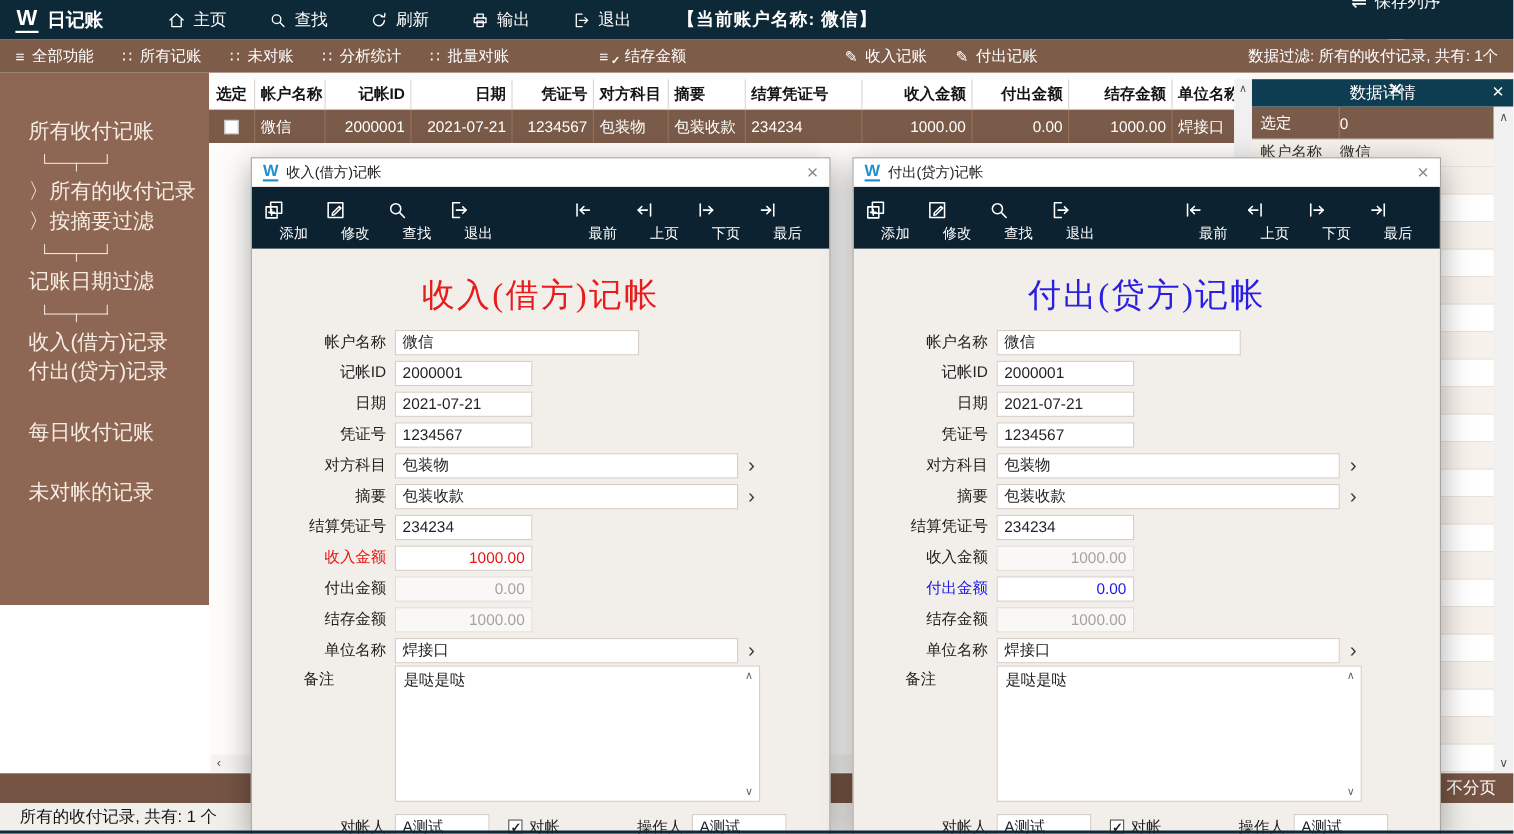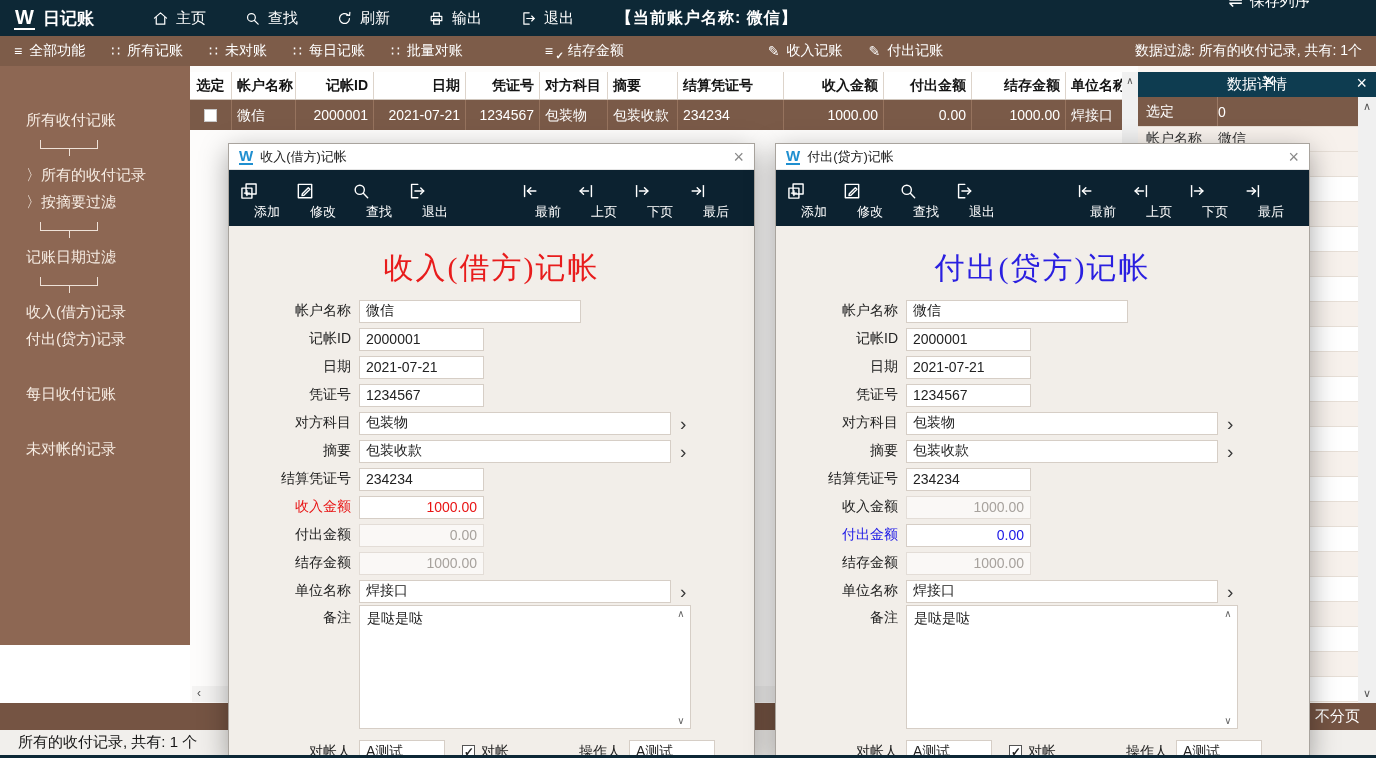--- a/index.html
+++ b/index.html
@@ -29,22 +29,22 @@
               color:#fff; display:flex; align-items:center; padding-left:14px; z-index:3; }
   .tb-item { display:flex; align-items:center; gap:7px; font-size:14px; margin-right:26px; }
   .tb-item:nth-child(6) { margin-left:56px; }
   .tb-item:nth-child(7) { margin-left:118px; }
   .uic { font-size:15px; line-height:1; }
   .uic-lc { position:relative; display:inline-block; width:16px; }
   .uic-lc .lc2 { position:absolute; right:-3px; bottom:-3px; font-size:10px; font-weight:700; }
   .filter-status { margin-left:auto; padding-right:14px; font-size:14px; }
 
   
-  .sidebar { position:absolute; left:0; top:66px; width:190px; height:579px; background:#8d6753;
-             color:#f6ece3; padding-top:40px; font-size:15px; }
+  .sidebar { position:absolute; left:0; top:66px; width:190px; height:484px; background:#8d6753;
+             color:#f6ece3; padding-top:40px; font-size:19px; }
   .side-item { padding:4px 4px 4px 26px; line-height:19px; white-space:nowrap; }
   .side-gap { height:28px; }
   .side-divider { width:58px; height:9px; margin:7px 0 12px 40px;
                   border-left:1px solid #efe2d8; border-right:1px solid #efe2d8;
                   border-bottom:1px solid #efe2d8; position:relative; }
   .side-divider::after { content:""; position:absolute; left:50%; bottom:-8px; width:1px; height:8px;
                          background:#efe2d8; }
 
   
   .main { position:absolute; left:190px; top:66px; width:948px; height:637px; background:#fdfcfb; }
@@ -102,21 +102,21 @@
                  padding:0 10px 5px; }
   .dlg-btn { width:56px; text-align:center; font-size:13px; }
   .dlg-btn .ic { display:block; height:24px; }
   .dlg-nav { margin-left:auto; display:flex; }
   .dlg-heading { text-align:center; font-size:30px; margin-top:22px; height:40px;
                  font-family:"Liberation Serif",serif; letter-spacing:2px; }
   .fields { margin-top:9px; }
   .frow { display:flex; align-items:center; height:28px; }
   .frow.ta-row { height:129px; align-items:flex-start; }
   .flabel { flex:none; width:122px; text-align:right; font-size:14px; color:#222; margin-right:8px; }
-  .ta-row .flabel { margin-top:4px; }
+  .ta-row .flabel { margin-top:4px;text-align:center; }
   .finput { height:23px; background:#fff; border:1px solid #d6cec6; font-size:14px; color:#222;
             display:flex; align-items:center; padding:0 6px; overflow:hidden; }
   .sz-sm { width:125px; } .sz-med { width:222px; } .sz-wide { width:312px; }
   .fi-right { justify-content:flex-end; }
   .st-disabled { background:#faf8f6; border-color:#e3ddd7; color:#a7a29d; }
   .lookup { margin-left:9px; font-size:19px; color:#3a3a3a; line-height:1; }
   .ftextarea { width:332px; height:124px; background:#fff; border:1px solid #d6cec6; position:relative;
                font-size:14px; color:#222; padding:4px 20px 4px 7px; }
   .ta-scroll { position:absolute; right:2px; top:2px; bottom:2px; width:14px; color:#666;
                font-size:10px; text-align:center; }
@@ -208,21 +208,21 @@
       <div class="tb-item">
         <span><span class="uic" style="font-size:14px">∷</span></span>
         <span>所有记账</span>
       </div>
       <div class="tb-item">
         <span><span class="uic" style="font-size:14px">∷</span></span>
         <span>未对账</span>
       </div>
       <div class="tb-item">
         <span><span class="uic" style="font-size:14px">∷</span></span>
-        <span>每日记账</span>
+        <span>分析统计</span>
       </div>
       <div class="tb-item">
         <span><span class="uic" style="font-size:14px">∷</span></span>
         <span>批量对账</span>
       </div>
       <div class="tb-item">
         <span><span class="uic uic-lc" style="font-size:14px">≡<span class="lc2">✓</span></span></span>
         <span>结存金额</span>
       </div>
       <div class="tb-item">

